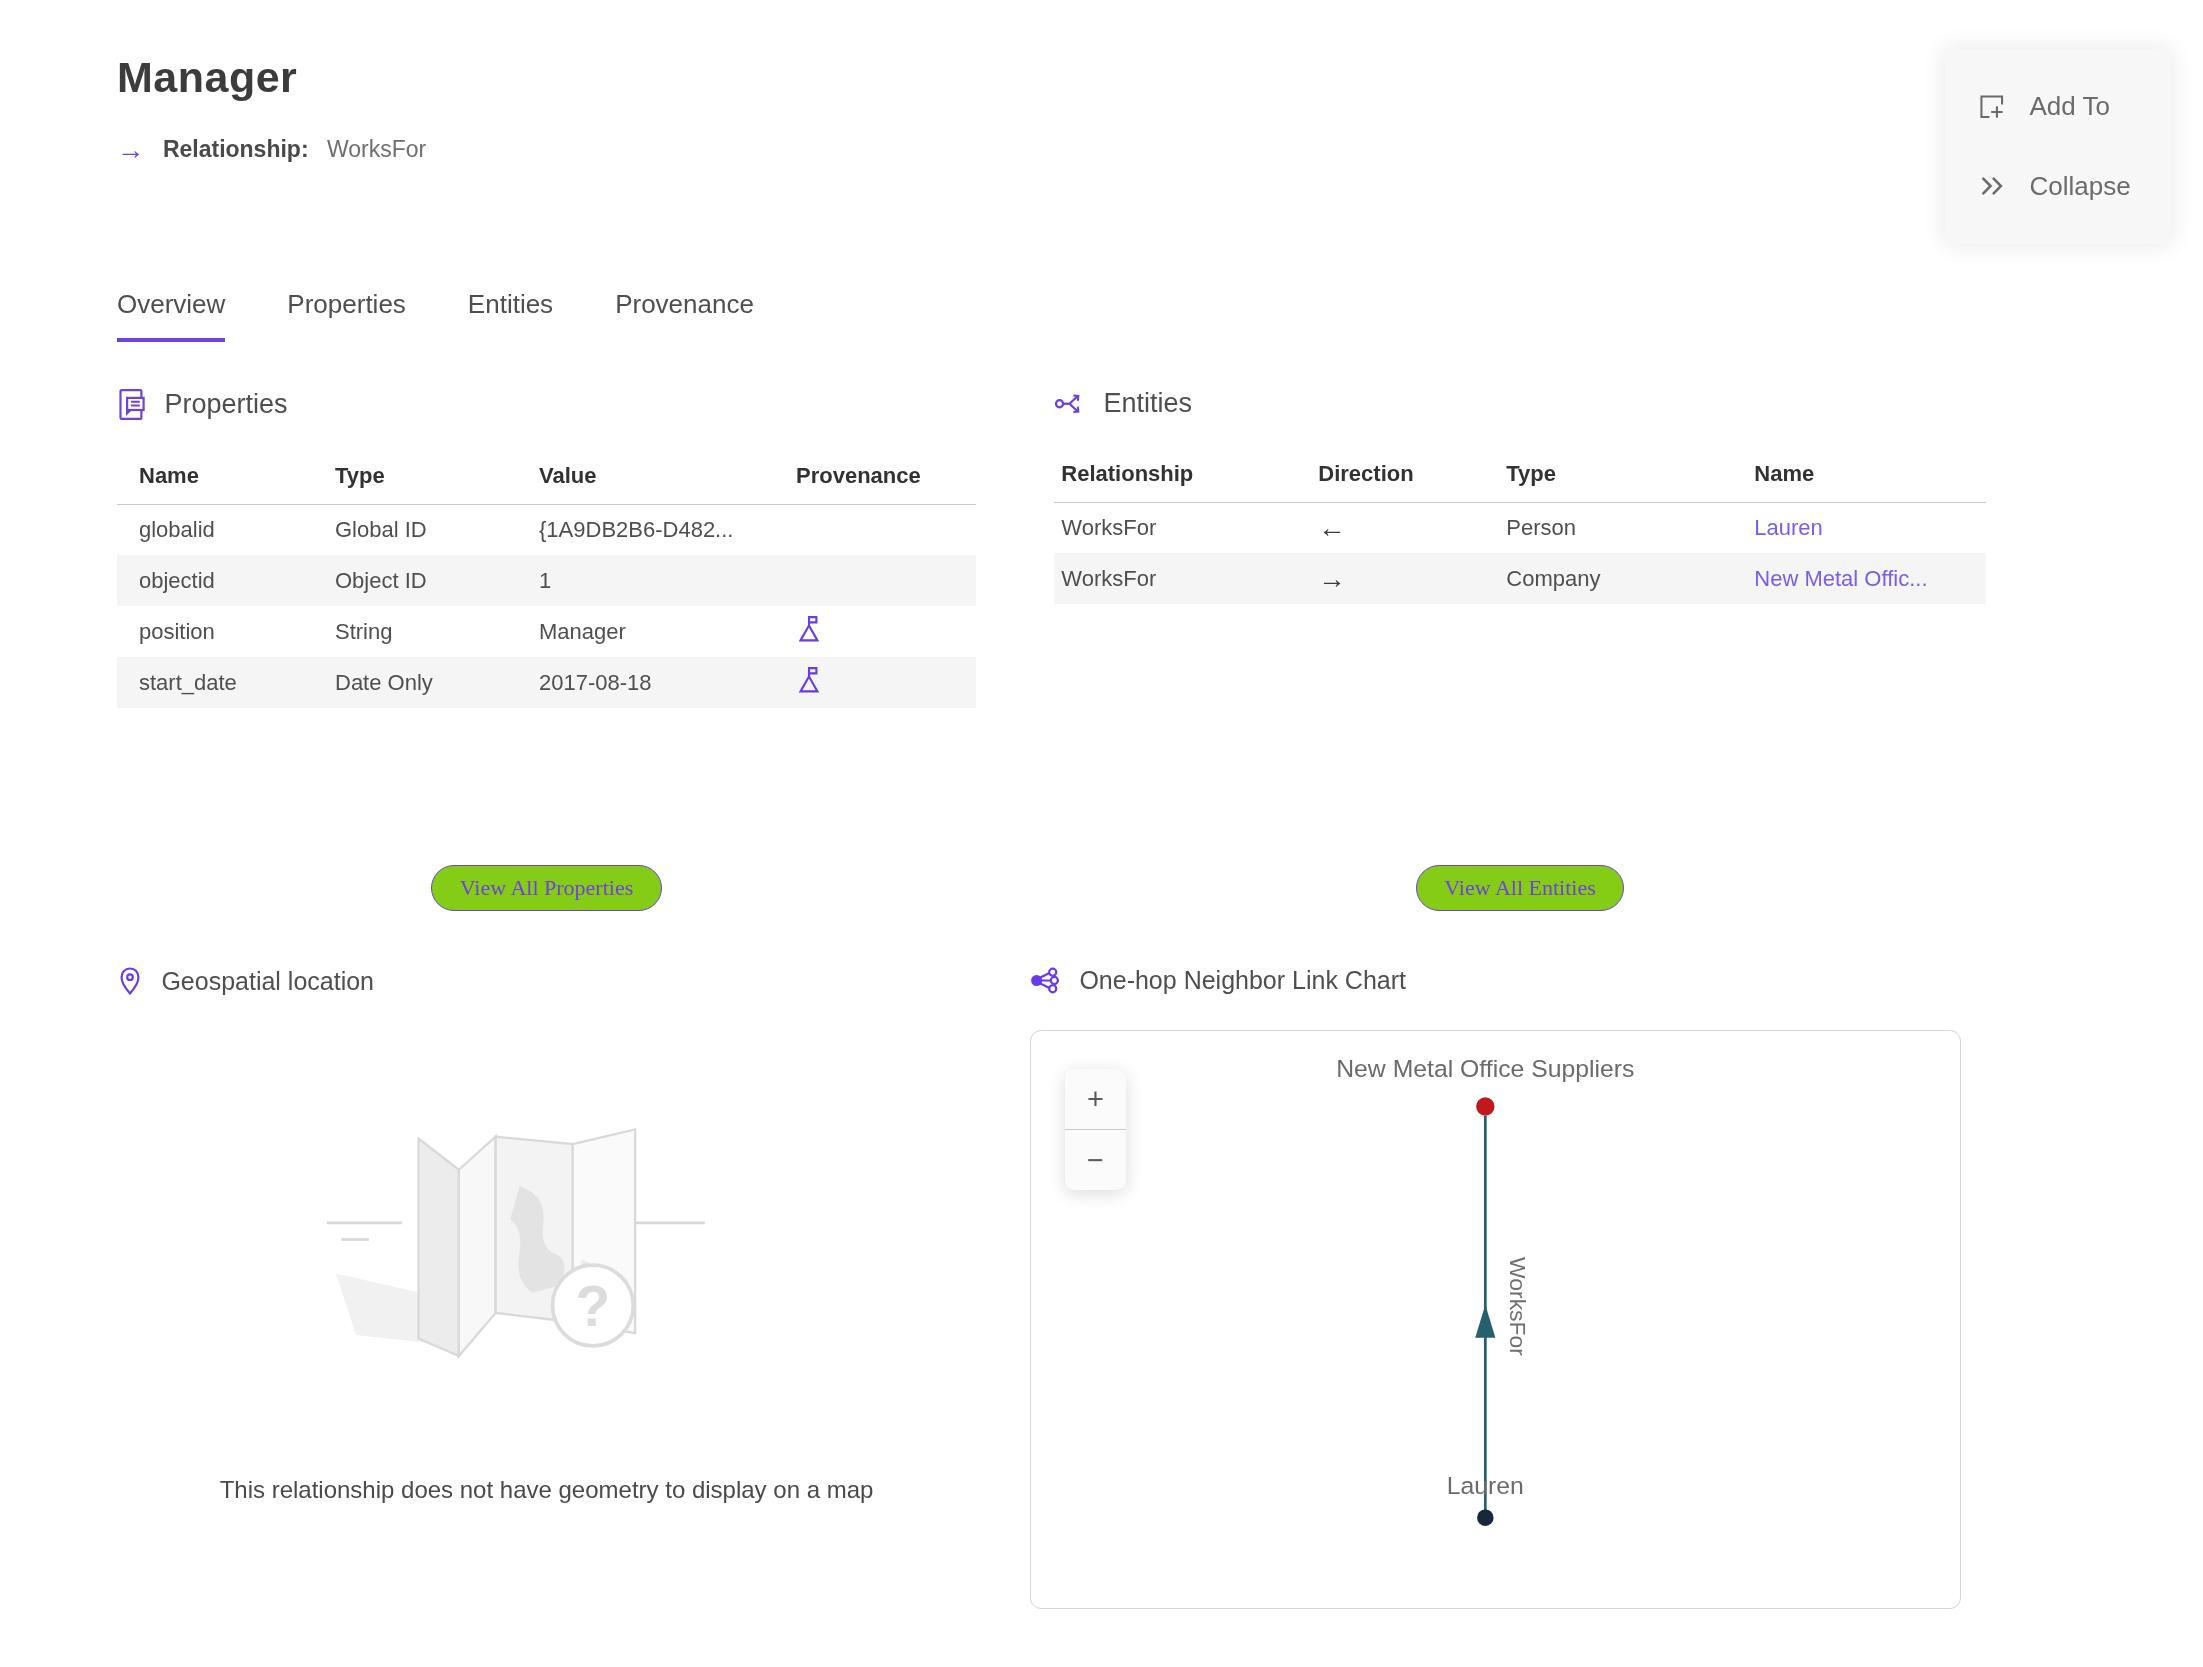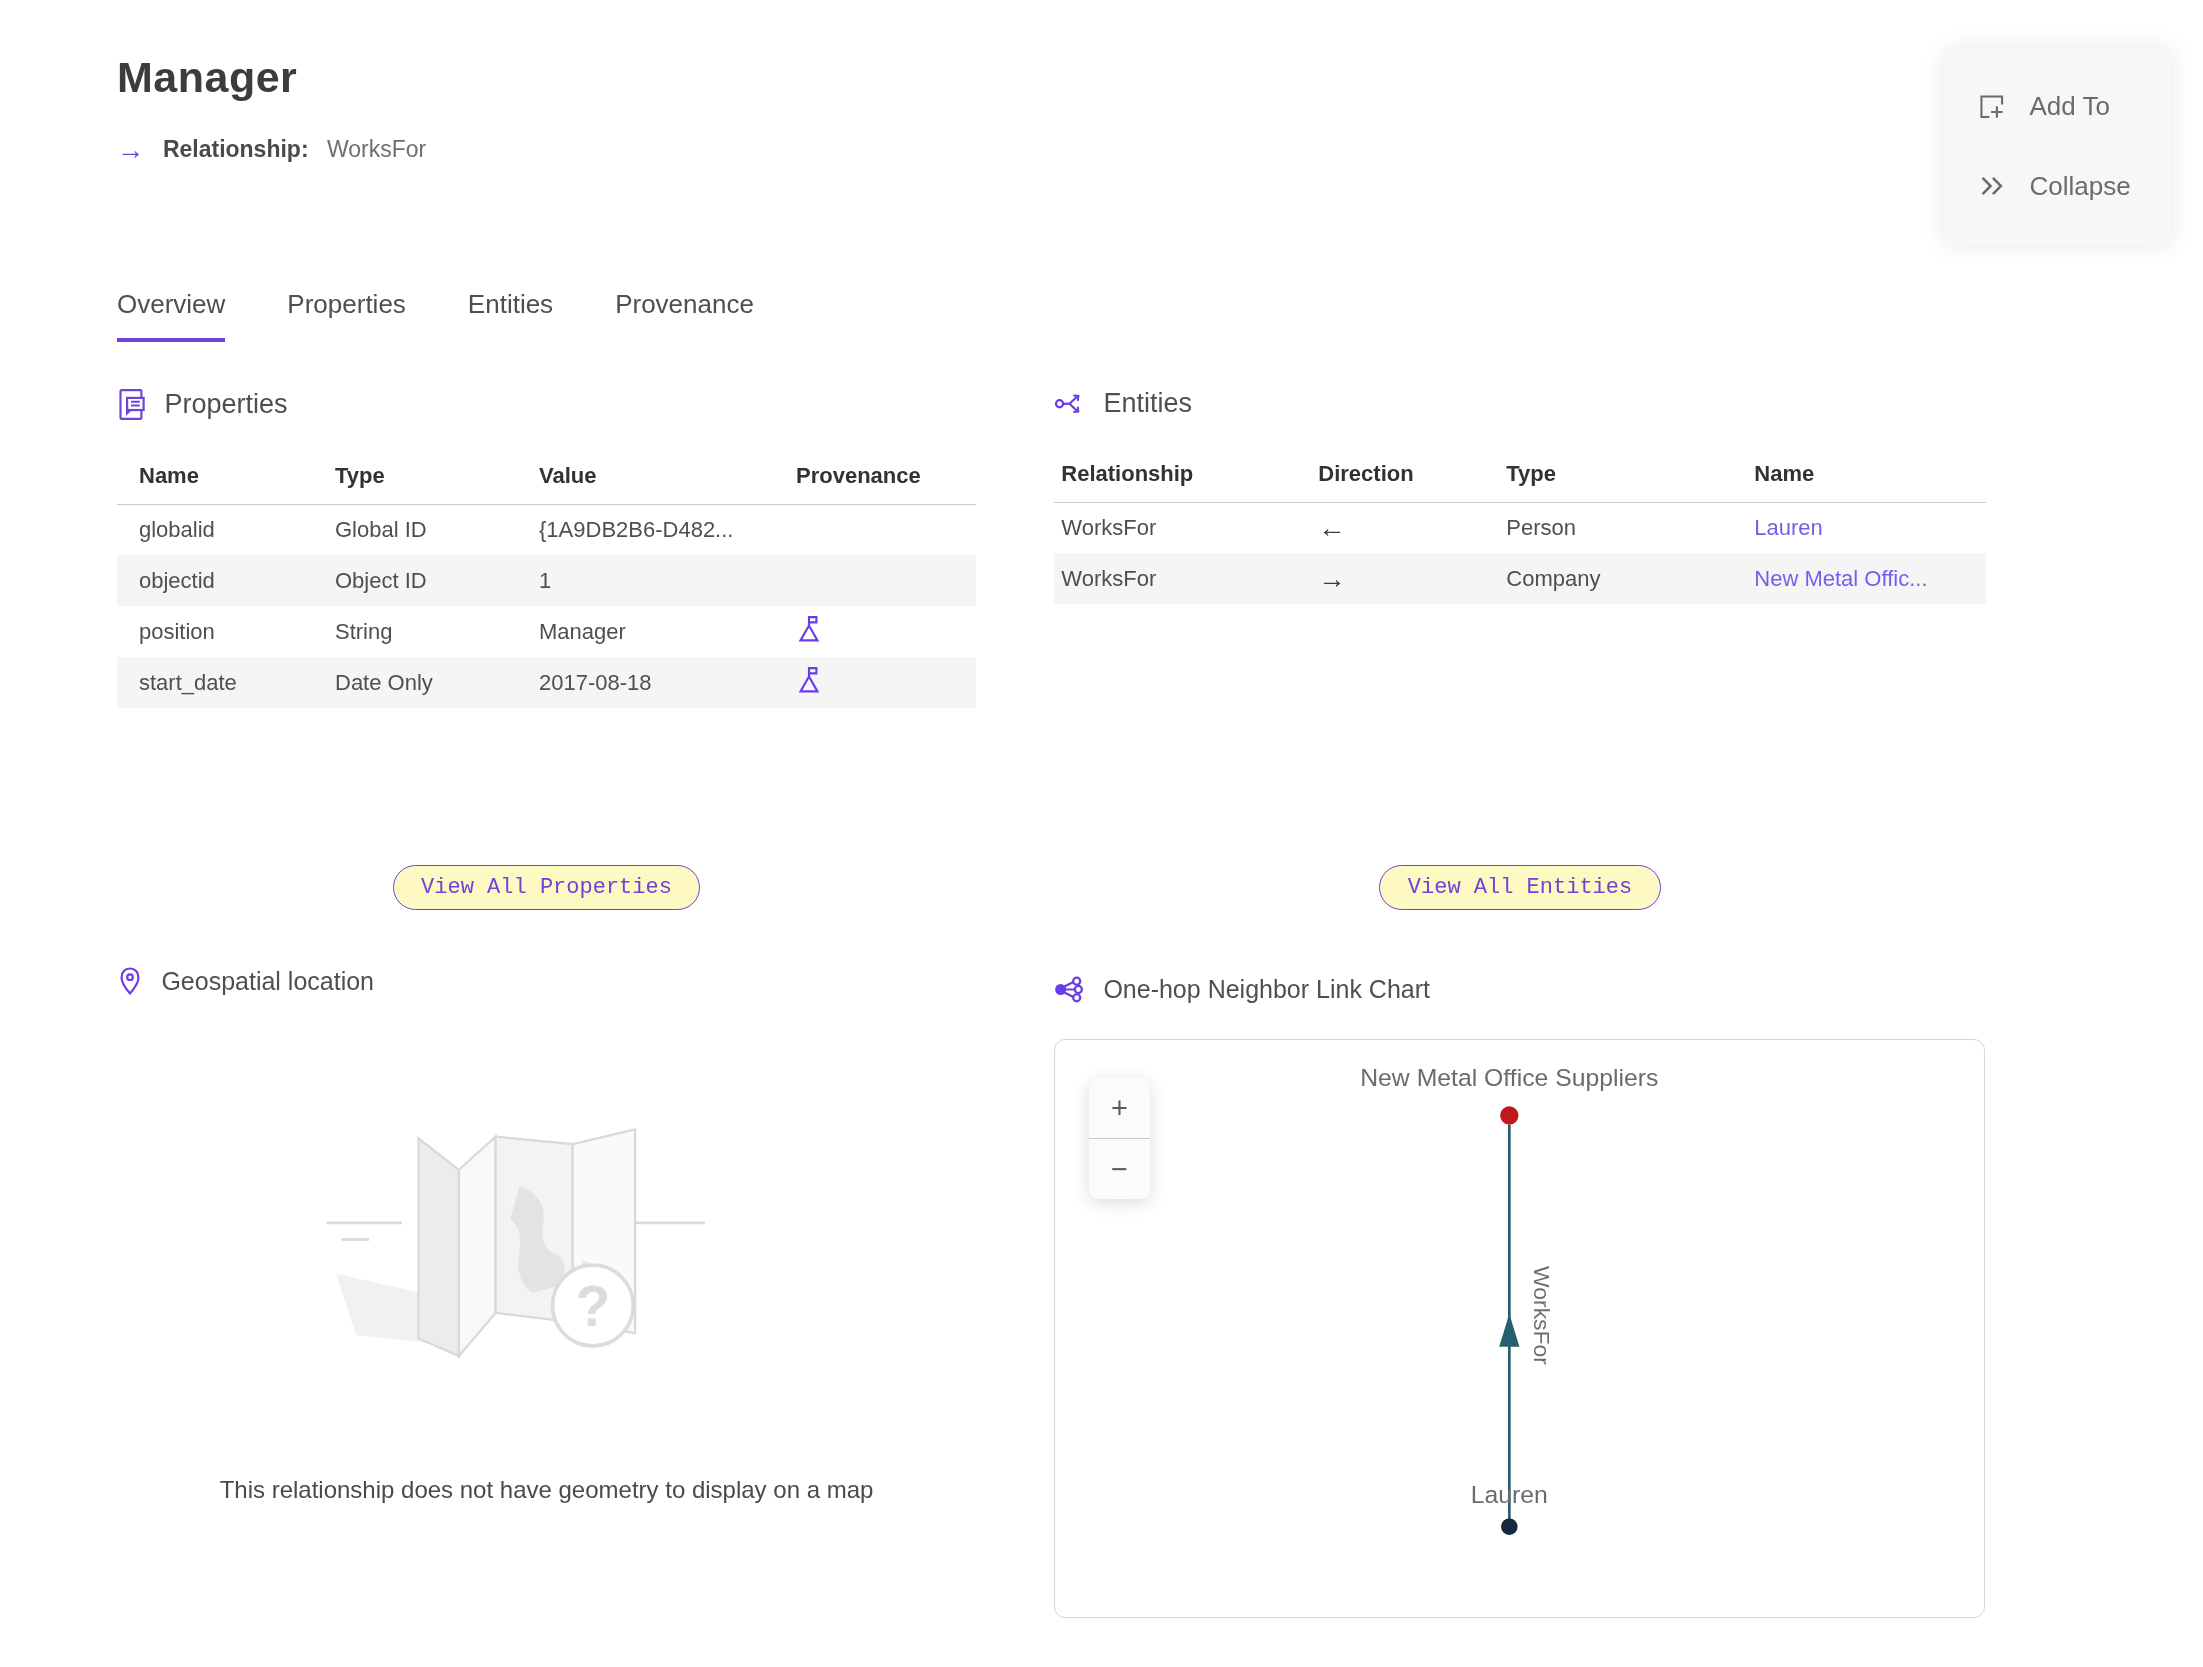--- a/index.html
+++ b/index.html
@@ -40,31 +40,31 @@
   td { font-size:22px; color:#4f4f4f; padding:0 0 0 22px; height:51px; vertical-align:middle; }
   .ents-panel th, .ents-panel td { padding-left:7.3px; }
   tbody tr:nth-child(even) { background:#f5f5f6; }
   .dir-arrow { font-size:27.5px; color:#3b3b3b; }
   .ent-link { color:#7a5cea; cursor:pointer; }
 
   
   .viewall-wrap { position:absolute; top:865px; text-align:center; }
   .viewall-wrap.left { left:117px; width:859px; }
   .viewall-wrap.right { left:1054px; width:932px; }
-  .viewall-btn { display:inline-block; border:1.8px solid #6f42d8; color:#6f42d8; background:#fef9c3;
-    border-radius:24px; font-size:22px; font-family:Liberation Mono, monospace; padding:9.2px 27.5px; cursor:pointer; }
+  .viewall-btn { display:inline-block; border:1.8px solid #6f42d8; color:#6f42d8; background:#84cc16;
+    border-radius:24px; font-size:22px; font-family:Liberation Serif, serif; padding:9.2px 27.5px; cursor:pointer; }
 
   
   .geo-panel { position:absolute; left:117px; top:966px; width:859px; }
   .geo-panel .sec-head { font-size:25px; }
   .map-illustration { display:block; margin:79px auto 0 auto; }
   .geo-caption { margin-top:51px; text-align:center; font-size:24px; color:#4a4a4a; }
 
   
-  .chart-panel { position:absolute; left:1054px; top:966px; width:932px;margin-top:9px; }
+  .chart-panel { position:absolute; left:1030px; top:966px; width:932px; }
   .chart-panel .sec-head { font-size:25px; }
   .chart-box { position:relative; margin-top:35px; width:931px; height:579px;
     border:1.8px solid #d6d6d6; border-radius:11px; background:#fff; }
   .zoom-ctrl { position:absolute; left:34px; top:38px; width:61px; height:121px;
     background:#fbfbfb; border-radius:9.2px; box-shadow:0 3.7px 18.4px rgba(0,0,0,.14);
     display:flex; flex-direction:column; overflow:hidden; }
   .zoom-btn { flex:1; display:flex; align-items:center; justify-content:center;
     font-size:29px; color:#5a5a5a; cursor:pointer; background:transparent; border:none; font-family:inherit; }
   .zoom-btn + .zoom-btn { border-top:0.9px solid #c9c9c9; }
   .chart-svg { position:absolute; left:0; top:0; }

